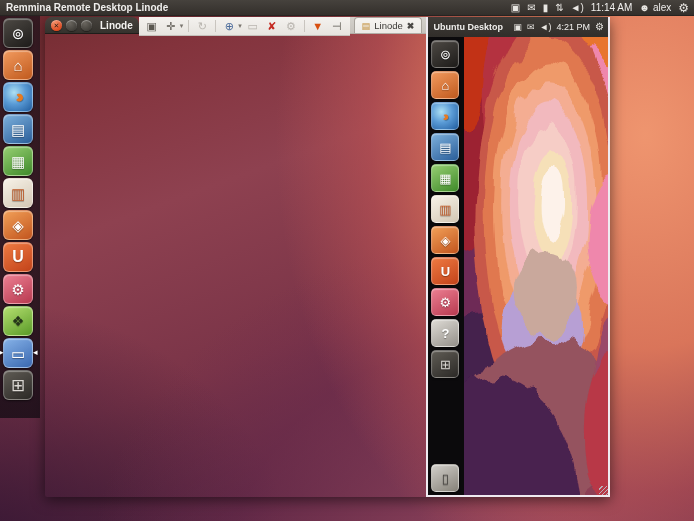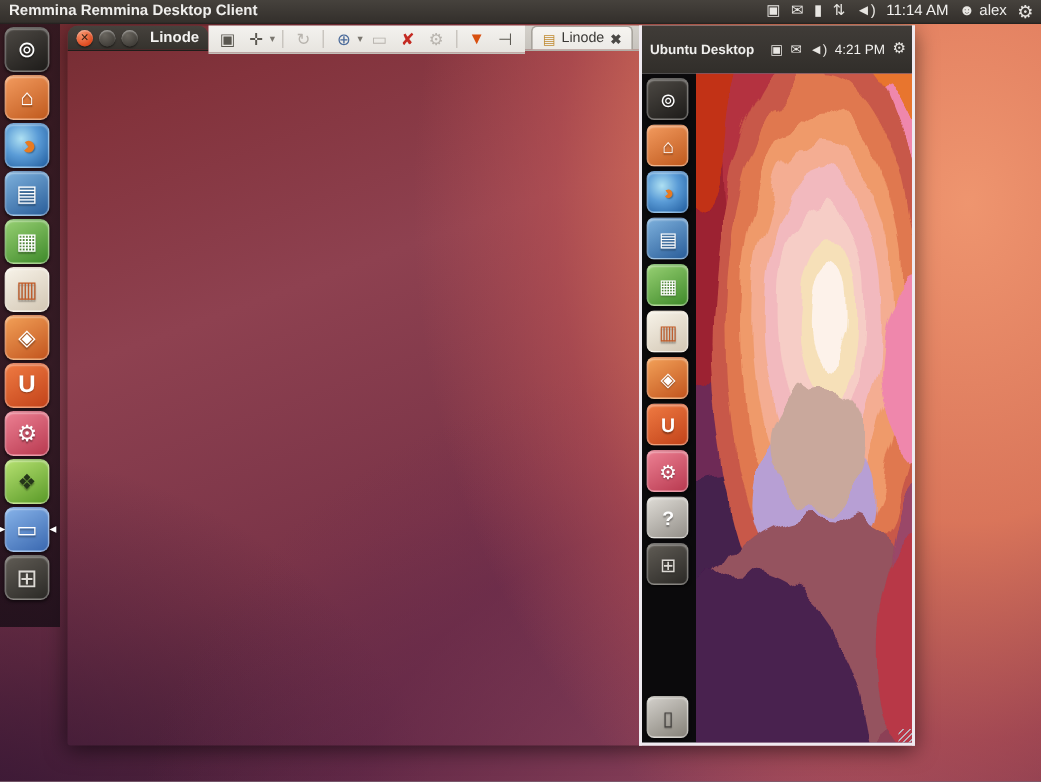--- a/index.html
+++ b/index.html
@@ -84,21 +84,21 @@
   .tabbar{height:16px;flex:none;background:linear-gradient(#d4d1cb,#c7c3bd);
     border-bottom:1px solid #b2aea7;display:flex;align-items:flex-end;padding:0 4px;}
   .tab{height:15px;display:flex;align-items:center;gap:4px;padding:0 7px;
     background:linear-gradient(#f6f4f1,#eceae6);border:1px solid #a7a39c;border-bottom:none;
     border-radius:4px 4px 0 0;font-size:9.5px;color:#3a3835;cursor:pointer;}
   .tab-icon{color:#c08a30;font-size:9px;}
   .tab-close{font-size:9px;color:#4a4845;font-weight:bold;cursor:pointer;}
 
   .remote{flex:1;background:#efeaf0;border:2px solid #efeaf0;border-top:none;
     display:flex;flex-direction:column;box-sizing:border-box;position:relative;}
-  .rpanel{height:32px;flex:none;background:linear-gradient(#403c38,#312e2a);
+  .rpanel{height:20px;flex:none;background:linear-gradient(#403c38,#312e2a);
     display:flex;align-items:center;justify-content:space-between;color:#efeeec;}
   .rpanel .ptitle{font-weight:bold;font-size:9px;padding-left:5px;}
   .rpanel .pright{gap:5px;padding-right:4px;}
   .rpanel .mini{font-size:9px;}
   .rpanel .ptime{font-size:9px;}
   .rbody{flex:1;display:flex;min-height:0;}
   #remote-launcher{width:36px;flex:none;background:#0b0a0c;display:flex;flex-direction:column;
     gap:3px;padding:3px 0 3px 3px;box-sizing:border-box;}
   #remote-launcher .tile{width:28px;height:28px;border-radius:5px;}
   #remote-launcher .glyph{font-size:13px;}
@@ -109,21 +109,21 @@
   .grip{position:absolute;right:0;bottom:0;width:9px;height:9px;cursor:nwse-resize;
     background:repeating-linear-gradient(135deg,transparent 0 2px,#b9b2bc 2px 3px);}
 </style>
 </head>
 <body>
 
 <div id="stage">
   <div id="desktop"></div>
 
   <div id="host-panel">
-    <span class="ptitle">Remmina Remmina Desktop Client</span>
+    <span class="ptitle">Remmina Remote Desktop Linode</span>
     <span class="pright">
       <span id="host-ind" style="display:flex;gap:7px;align-items:center;">
           <span class="mini">▣</span>
           <span class="mini">✉</span>
           <span class="mini">▮</span>
           <span class="mini">⇅</span>
           <span class="mini">◄)</span>
         </span>
       <span class="ptime">11:14 AM</span>
       <span class="puser">

